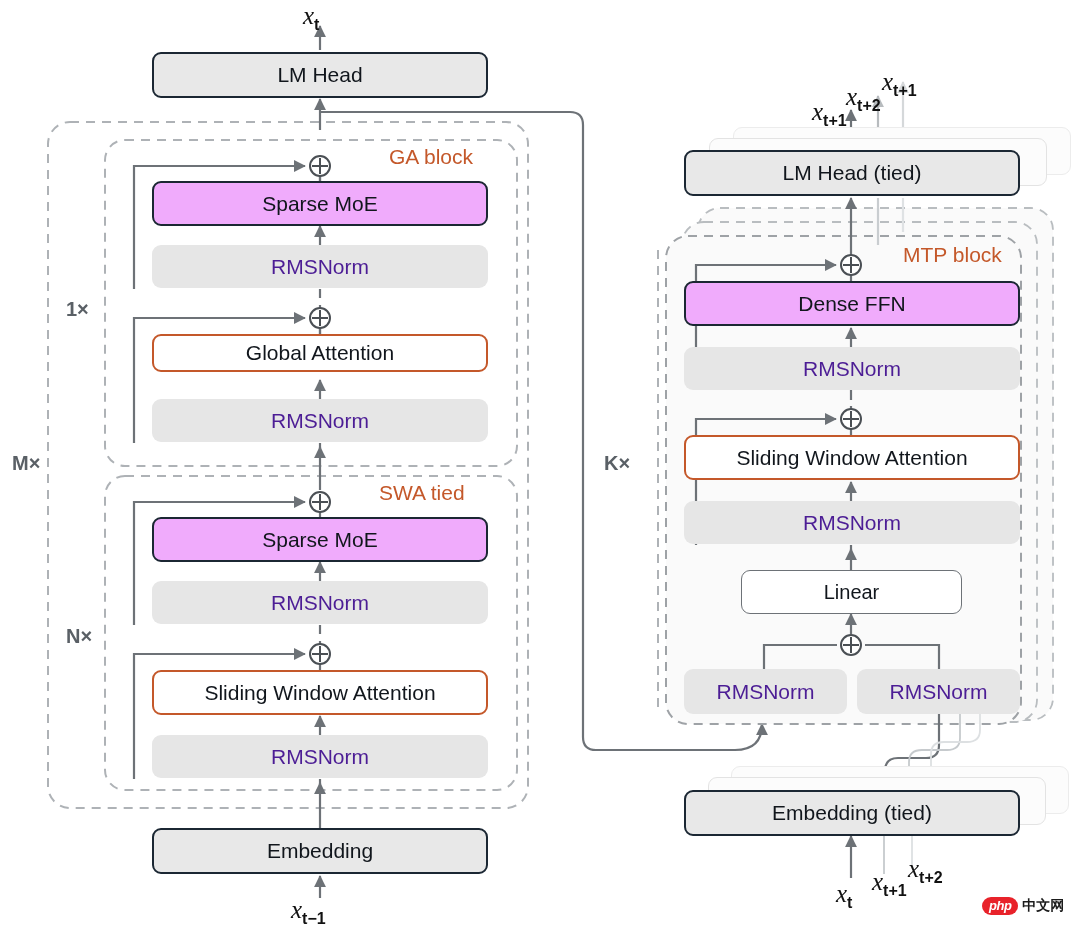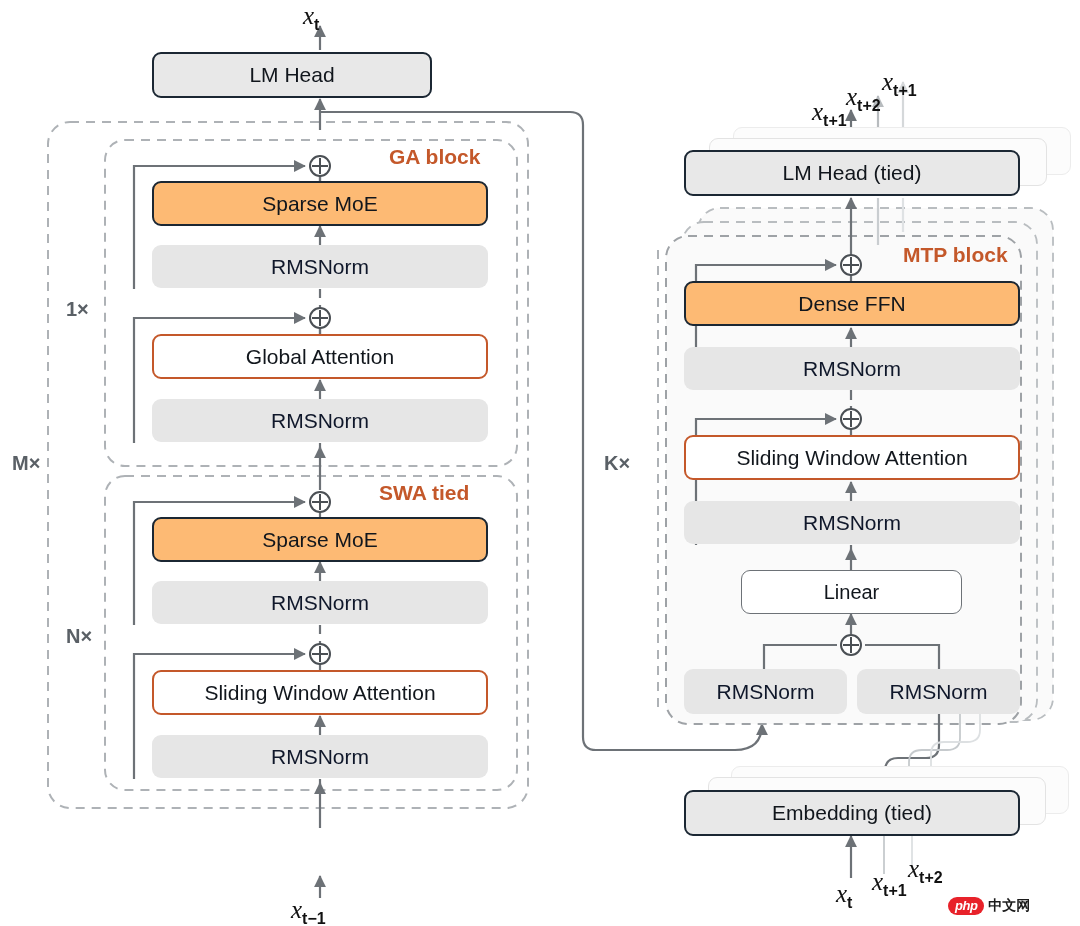--- a/index.html
+++ b/index.html
@@ -6,28 +6,28 @@
   body{font-family:"Liberation Sans","DejaVu Sans",sans-serif;}
   #stage{position:relative;width:1080px;height:926px;background:#fff;overflow:hidden;}
   svg.layer{position:absolute;left:0;top:0;width:1080px;height:926px;}
   .nodebox{position:absolute;display:flex;align-items:center;justify-content:center;
            box-sizing:border-box;text-align:center;}
   .lbl{position:absolute;white-space:nowrap;}
   .t-orange{color:#c4582a;}
 
   
   .b-shaded{background:#e8e8e8;border:2.4px solid #1b2733;border-radius:9px;color:#11161c;font-size:21px;}
-  .b-white-dark{background:#fdba74;border:2.4px solid #1b2733;border-radius:9px;color:#11161c;font-size:21px;}
+  .b-white-dark{background:#f0abfc;border:2.4px solid #1b2733;border-radius:9px;color:#11161c;font-size:21px;}
   .b-orange{background:#ffffff;border:2px solid #c4582a;border-radius:9px;color:#11161c;font-size:21px;}
-  .b-norm{background:#e6e6e6;border:none;border-radius:9px;color:#0f172a;font-size:21px;}
+  .b-norm{background:#e6e6e6;border:none;border-radius:9px;color:#4c1d95;font-size:21px;}
   .b-plain{background:#ffffff;border:1.8px solid #6d7277;border-radius:9px;color:#11161c;font-size:20px;}
   .b-ghost{background:#fcfcfc;border:1.8px solid #e3e3e3;border-radius:9px;}
   .b-ghost2{background:#fcfcfc;border:1.8px solid #ececec;border-radius:9px;}
 
-  .blocklabel{font-size:21px;font-weight:700;}
+  .blocklabel{font-size:21px;font-weight:400;}
   .repeat{font-size:20px;color:#5a6066;font-weight:600;}
   .mathlbl{font-size:23px;color:#111;}
   .mathlbl i{font-family:"Liberation Serif","DejaVu Serif",serif;font-style:italic;font-size:25px;}
   .mathlbl sub{font-size:16px;font-style:normal;font-family:"Liberation Sans",sans-serif;font-weight:600;}
 
   
   #wm{position:absolute;display:flex;align-items:center;gap:4px;}
   #wm .php{background:#e8222a;color:#fff;border-radius:9px;padding:1px 7px 2px 7px;
            font-size:13px;font-style:italic;font-weight:700;letter-spacing:-.5px;}
   #wm .cn{color:#1b1b1b;font-size:14px;font-weight:700;letter-spacing:0px;}
@@ -162,50 +162,53 @@
           <line x1="851" y1="411" x2="851" y2="427"></line>
         </g>
       <g>
           <circle cx="851" cy="645" r="10"></circle>
           <line x1="843" y1="645" x2="859" y2="645"></line>
           <line x1="851" y1="637" x2="851" y2="653"></line>
         </g>
     </g>
   </svg>
 
-  <div class="nodebox b-shaded" style="left:152px; top:52px; width:280px; height:46px;">
+  <div class="nodebox b-shaded" style="left:152px; top:52px; width:336px; height:46px;">
     <span>LM Head</span>
   </div>
 
   <div class="nodebox b-white-dark" style="left:152px; top:181px; width:336px; height:45px;">
     <span>Sparse MoE</span>
   </div>
   <div class="nodebox b-norm" style="left:152px; top:245px; width:336px; height:43px;">
     <span>RMSNorm</span>
   </div>
-  <div class="nodebox b-orange" style="left:152px; top:334px; width:336px; height:45px;">
+  <div class="nodebox b-orange" style="left:152px; top:334px; width:336px; height:38px;">
     <span>Global Attention</span>
   </div>
   <div class="nodebox b-norm" style="left:152px; top:399px; width:336px; height:43px;">
     <span>RMSNorm</span>
   </div>
 
   <div class="nodebox b-white-dark" style="left:152px; top:517px; width:336px; height:45px;">
     <span>Sparse MoE</span>
   </div>
   <div class="nodebox b-norm" style="left:152px; top:581px; width:336px; height:43px;">
     <span>RMSNorm</span>
   </div>
   <div class="nodebox b-orange" style="left:152px; top:670px; width:336px; height:45px;">
     <span>Sliding Window Attention</span>
   </div>
   <div class="nodebox b-norm" style="left:152px; top:735px; width:336px; height:43px;">
     <span>RMSNorm</span>
   </div>
 
+  <div class="nodebox b-shaded" style="left:152px; top:828px; width:336px; height:46px;">
+    <span>Embedding</span>
+  </div>
 
   <div class="lbl blocklabel t-orange" style="left:389px; top:145px;">GA block</div>
   <div class="lbl blocklabel t-orange" style="left:379px; top:481px;">SWA tied</div>
   <div class="lbl repeat" style="left:66px; top:298px;">1×</div>
   <div class="lbl repeat" style="left:66px; top:625px;">N×</div>
   <div class="lbl repeat" style="left:12px; top:452px;">M×</div>
 
   <div class="lbl mathlbl" style="left:303px; top:2px;">
     <i>x</i><sub>t</sub>
   </div>
@@ -264,18 +267,18 @@
   <div class="lbl mathlbl" style="left:836px; top:880px;">
     <i>x</i><sub>t</sub>
   </div>
   <div class="lbl mathlbl" style="left:872px; top:868px;">
     <i>x</i><sub>t+1</sub>
   </div>
   <div class="lbl mathlbl" style="left:908px; top:855px;">
     <i>x</i><sub>t+2</sub>
   </div>
 
-  <div id="wm" style="left:948px; top:897px;">
+  <div id="wm" style="left:982px; top:897px;">
     <span class="php">php</span>
     <span class="cn">中文网</span>
   </div>
 
 </div>
 
 </body></html>

